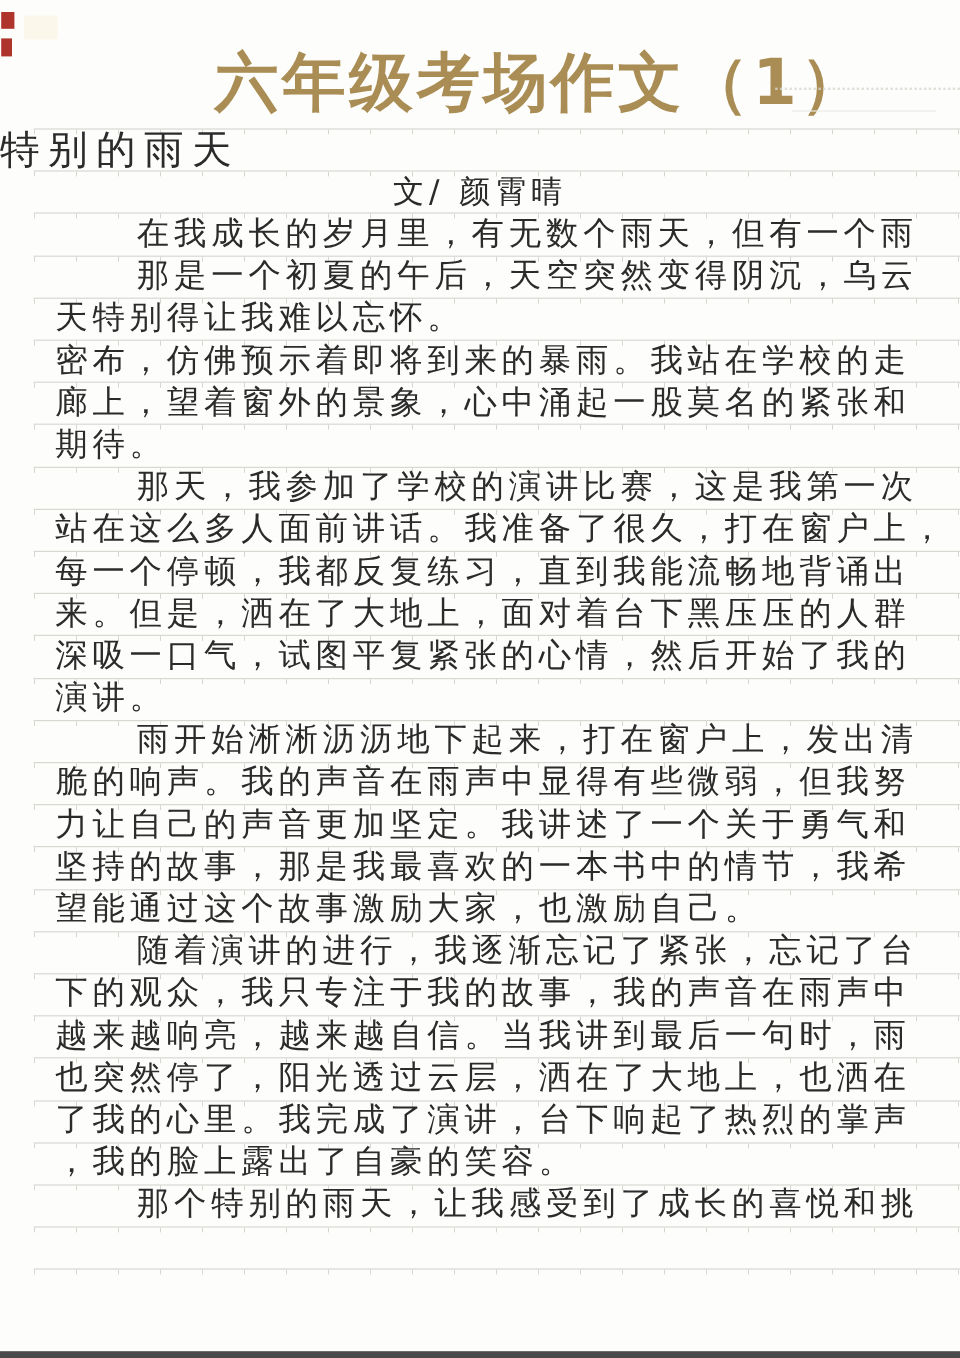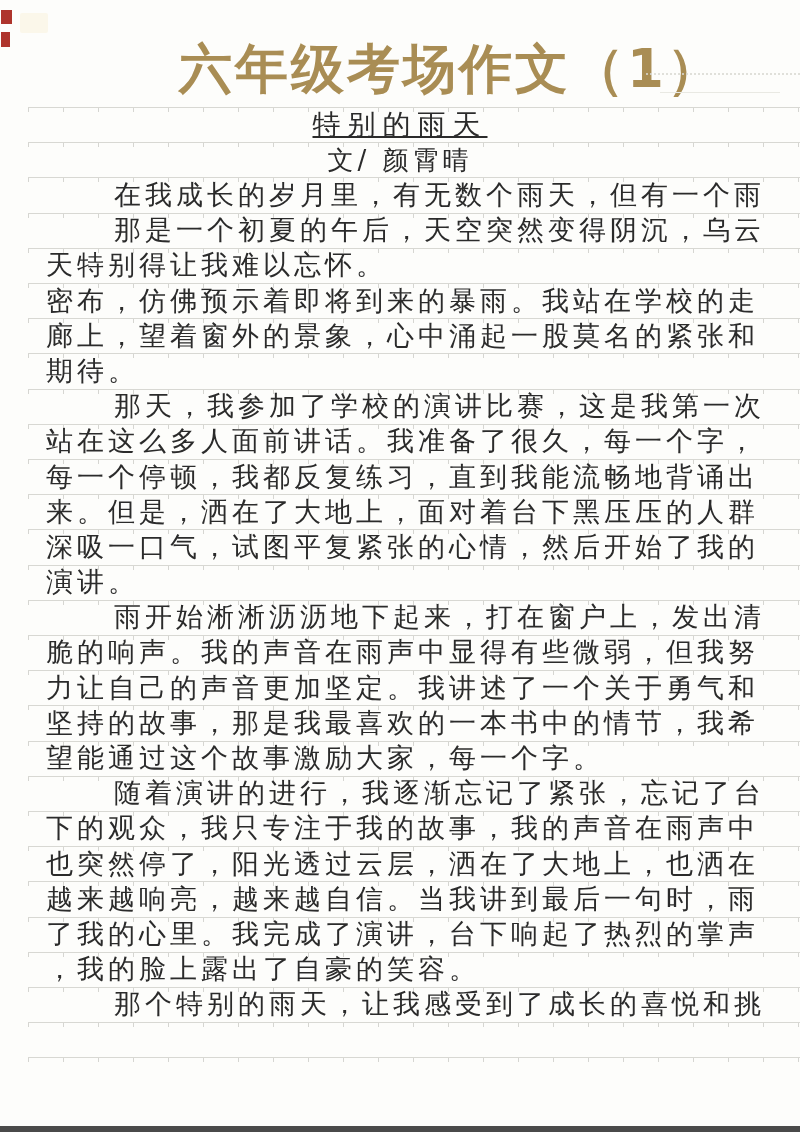--- a/index.html
+++ b/index.html
@@ -54,24 +54,23 @@
     background-repeat: no-repeat;
   }
 
   
   .hand {
     font-family: "DejaVu Sans", sans-serif;
     font-weight: 400;
   }
   .essay-title-row {
     position: absolute; top: 107px; left: 0; width: 800px; height: 35px;
-    line-height: 36px; text-align: center;
-    font-size: 28px; letter-spacing: 7px;
+    line-height: 36px; 
+    font-size: 33px; letter-spacing: 7px;
     white-space: nowrap;
-    text-decoration: underline;
   }
   .byline-row {
     position: absolute; top: 142px; left: 0; width: 800px; height: 35px;
     line-height: 36px; text-align: center;
     font-size: 26px; letter-spacing: 4px;
     white-space: nowrap;
   }
   .essay-body {
     position: absolute; top: 177px; left: 46px; width: 722px;
   }
@@ -137,32 +136,32 @@
 <div class="byline-row hand" style="color: rgb(43, 43, 43);">文/ 颜霄晴</div>
 
 <div class="essay-body hand" style="color: rgb(43, 43, 43);">
   <div class="essay-line indent">在我成长的岁月里，有无数个雨天，但有一个雨</div>
   <div class="essay-line indent">那是一个初夏的午后，天空突然变得阴沉，乌云</div>
   <div class="essay-line">天特别得让我难以忘怀。</div>
   <div class="essay-line">密布，仿佛预示着即将到来的暴雨。我站在学校的走</div>
   <div class="essay-line">廊上，望着窗外的景象，心中涌起一股莫名的紧张和</div>
   <div class="essay-line">期待。</div>
   <div class="essay-line indent">那天，我参加了学校的演讲比赛，这是我第一次</div>
-  <div class="essay-line">站在这么多人面前讲话。我准备了很久，每一个字，</div>
+  <div class="essay-line">站在这么多人面前讲话。我准备了很久，打在窗户上，</div>
   <div class="essay-line">每一个停顿，我都反复练习，直到我能流畅地背诵出</div>
   <div class="essay-line">来。但是，洒在了大地上，面对着台下黑压压的人群</div>
   <div class="essay-line">深吸一口气，试图平复紧张的心情，然后开始了我的</div>
   <div class="essay-line">演讲。</div>
   <div class="essay-line indent">雨开始淅淅沥沥地下起来，打在窗户上，发出清</div>
   <div class="essay-line">脆的响声。我的声音在雨声中显得有些微弱，但我努</div>
   <div class="essay-line">力让自己的声音更加坚定。我讲述了一个关于勇气和</div>
   <div class="essay-line">坚持的故事，那是我最喜欢的一本书中的情节，我希</div>
-  <div class="essay-line">望能通过这个故事激励大家，每一个字。</div>
+  <div class="essay-line">望能通过这个故事激励大家，也激励自己。</div>
   <div class="essay-line indent">随着演讲的进行，我逐渐忘记了紧张，忘记了台</div>
   <div class="essay-line">下的观众，我只专注于我的故事，我的声音在雨声中</div>
+  <div class="essay-line">越来越响亮，越来越自信。当我讲到最后一句时，雨</div>
   <div class="essay-line">也突然停了，阳光透过云层，洒在了大地上，也洒在</div>
-  <div class="essay-line">越来越响亮，越来越自信。当我讲到最后一句时，雨</div>
   <div class="essay-line">了我的心里。我完成了演讲，台下响起了热烈的掌声</div>
   <div class="essay-line">，我的脸上露出了自豪的笑容。</div>
   <div class="essay-line indent">那个特别的雨天，让我感受到了成长的喜悦和挑</div>
 </div>
 
 <div class="bottom-bar" style="background: rgb(74, 74, 74);"></div>
 
 </body></html>

